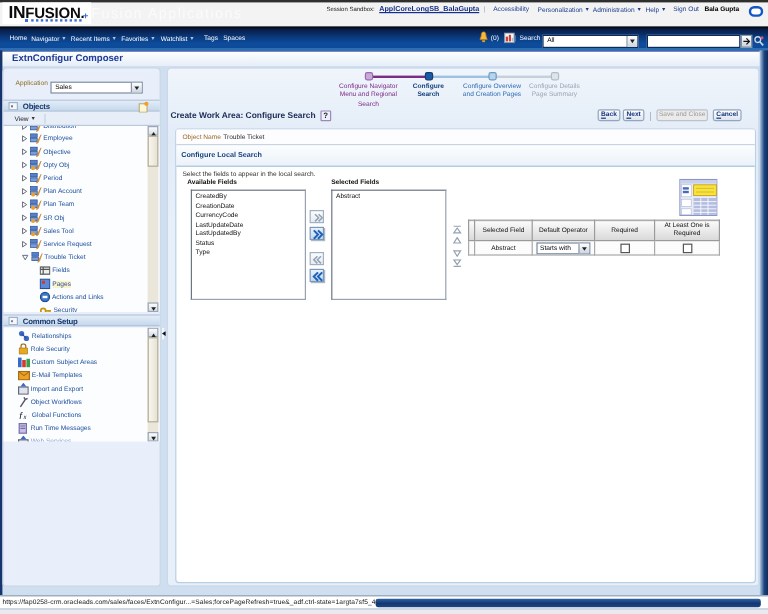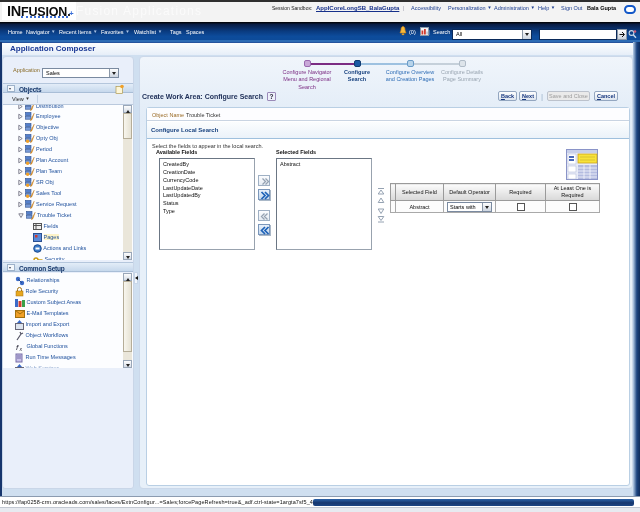--- a/index.html
+++ b/index.html
@@ -140,21 +140,21 @@
 <div class="navsel" style="left:539px; top:29px; width:78px; height:11px;"></div>
 <div class="abs" style="left:617px; top:29px; width:10px; height:11px; background:linear-gradient(#fdfdfd,#ccd3dc); border:1px solid #8b98a8;"><svg width="8" height="9">
       <path d="M1.5 4.5 L6 4.5 M4 2 L6.5 4.5 L4 7" stroke="#111" stroke-width="1" fill="none"></path>
     </svg></div>
 <svg class="abs" style="left:628px; top:29px;" width="9" height="10">
     <circle cx="3.5" cy="4" r="2.4" fill="none" stroke="#c8d8ea" stroke-width="1.1"></circle>
     <line x1="5.2" y1="5.8" x2="8" y2="8.8" stroke="#c8d8ea" stroke-width="1.4"></line>
     <circle cx="7" cy="2.5" r="1.3" fill="#d05a78"></circle>
   </svg>
 <div class="abs" id="band3"></div>
-<div class="abs" id="acttl">Application Composer</div>
+<div class="abs" id="acttl">ExtnConfigur Composer</div>
 <div class="abs" id="bodybg"></div>
 <div class="abs" id="leftedge"></div>
 <div class="abs" id="rightedge"></div>
 <div class="abs" id="lpanel"></div>
 <div class="abs" id="applbl">Application</div>
 <div class="wsel" id="appsel">Sales<span class="wbtn"></span></div>
 <div class="secthdr" style="top:83px;">
     <span class="cbtn"></span>
     <span class="t">Objects</span>
  <svg width="9" height="10" style="position:absolute; right:9px; top:0;">

